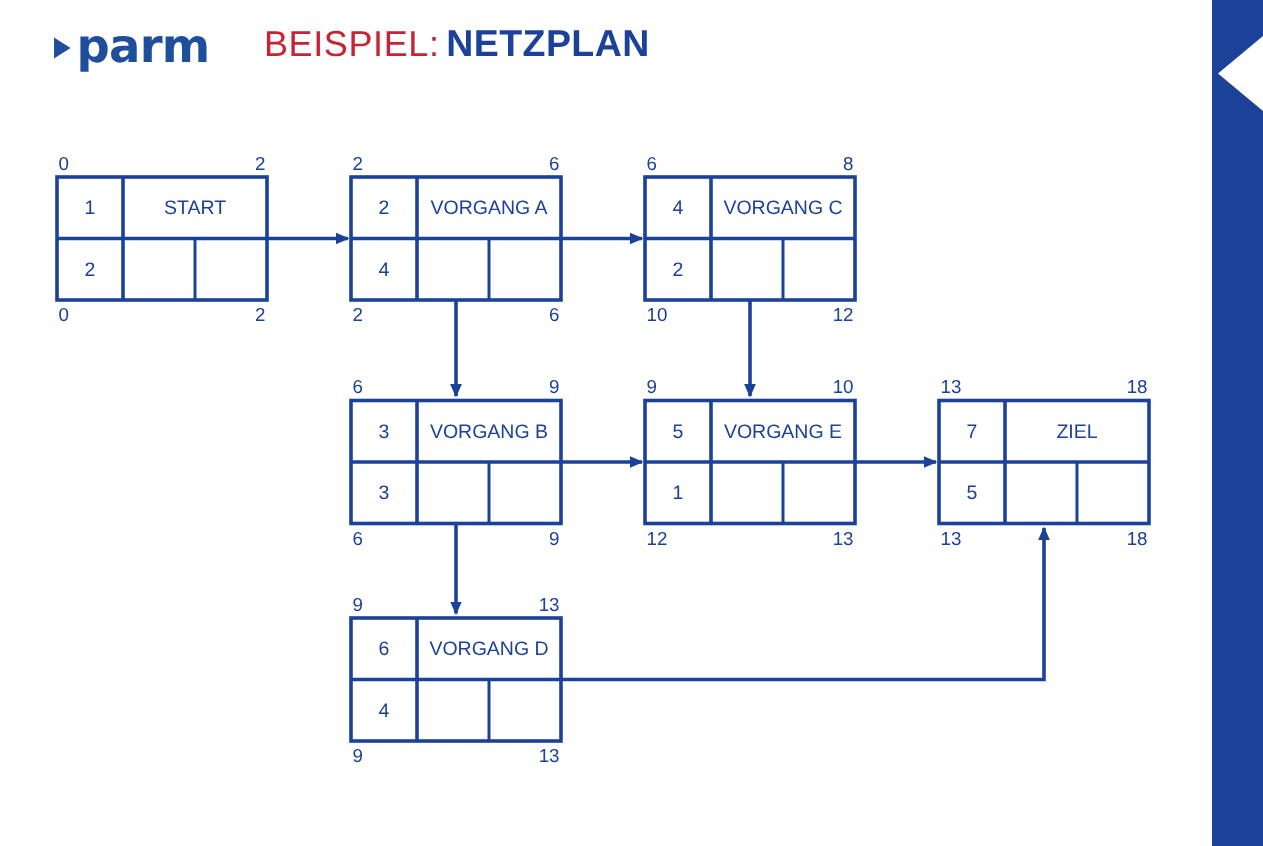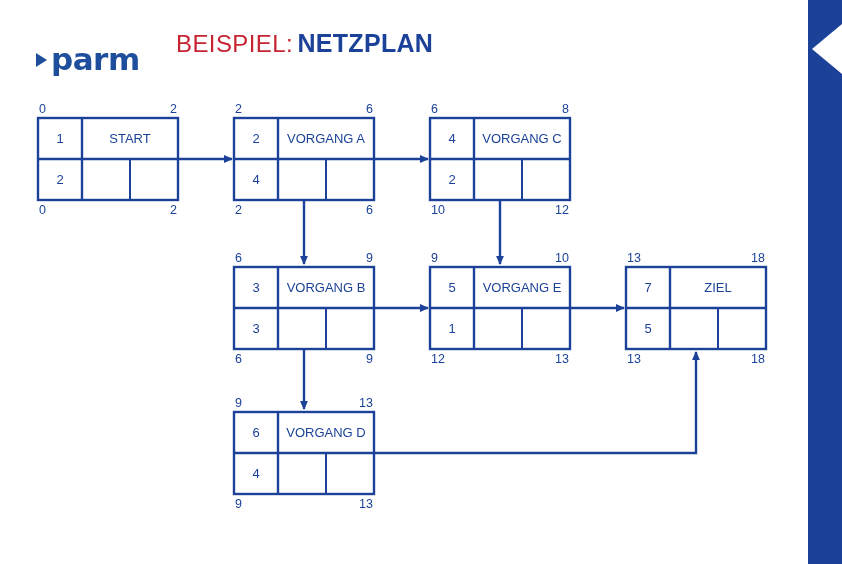--- a/index.html
+++ b/index.html
@@ -8,27 +8,27 @@
     font-family:"Liberation Sans","DejaVu Sans",sans-serif;
   }
   #stage{position:absolute;left:0;top:0;width:842px;height:564px;}
 
   
   .edge-bar{position:absolute;top:0;right:0;width:34px;height:564px;background:#1B4298;}
   .edge-chevron{position:absolute;top:18px;right:0;width:34px;height:62px;}
 
   
   .header{position:absolute;left:0;top:0;width:808px;height:96px;}
-  .logo{position:absolute;left:36px;top:44px;display:flex;align-items:center;gap:4px;}
+  .logo{position:absolute;left:36px;top:16px;display:flex;align-items:center;gap:4px;}
   .logo-tri{width:0;height:0;border-left:11px solid #1F4E9C;border-top:7px solid transparent;border-bottom:7px solid transparent;}
   .logo-word{
     font-family:"DejaVu Sans",sans-serif;font-size:31px;font-weight:700;color:#1F4E9C;
     letter-spacing:-0.5px;line-height:1;
   }
-  .title{position:absolute;left:176px;top:31px;white-space:nowrap;line-height:1;text-align:right;}
+  .title{position:absolute;left:176px;top:17px;white-space:nowrap;line-height:1;text-align:right;}
   .title-pre{font-size:24px;color:#C62433;letter-spacing:0.4px;}
   .title-main{font-size:25px;font-weight:700;color:#1B4298;letter-spacing:0.3px;}
 
   
   .diagram{position:absolute;left:0;top:96px;width:808px;height:468px;}
   svg{display:block;}
   .nd-box{fill:#ffffff;stroke:#1B4298;stroke-width:2.4;}
   .nd-div{stroke:#1B4298;stroke-width:2.4;}
   .nd-div-thin{stroke:#1B4298;stroke-width:2.0;}
   .conn{stroke:#1B4298;stroke-width:2.4;fill:none;}

